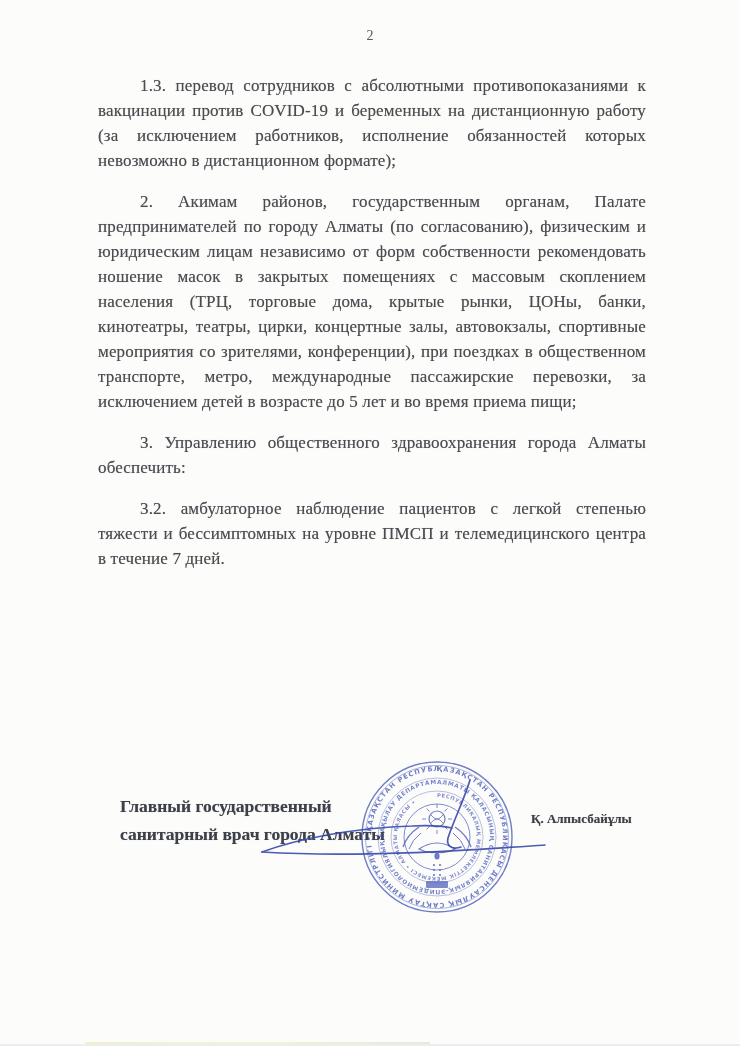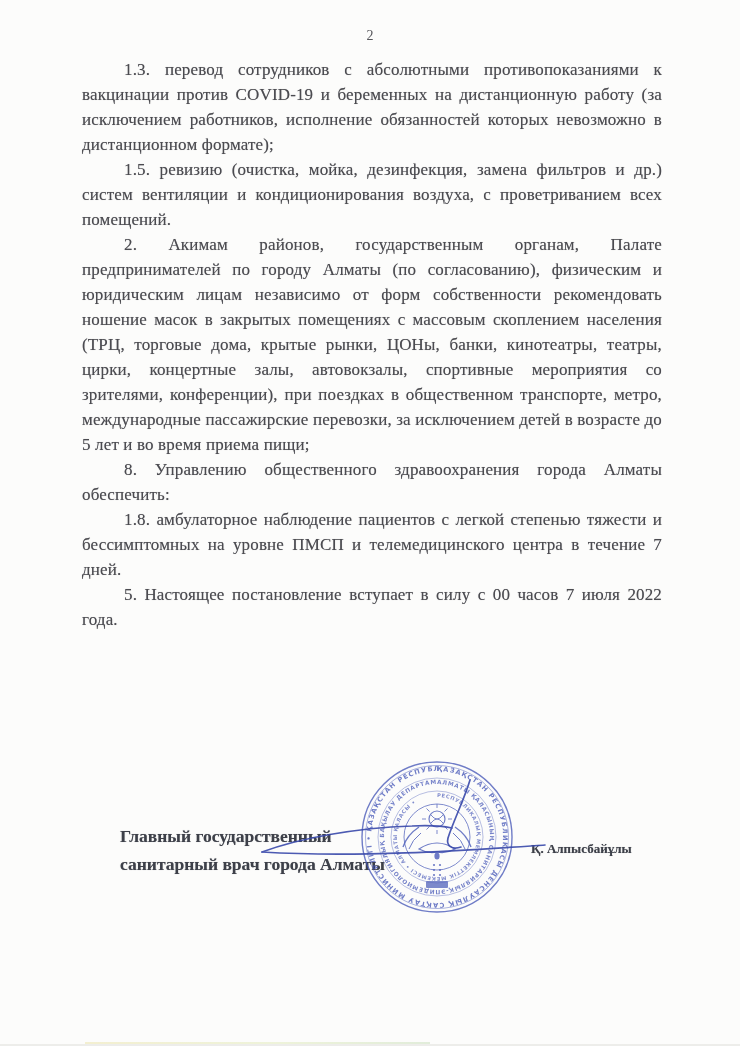--- a/index.html
+++ b/index.html
@@ -20,35 +20,34 @@
     font-size: 14px;
     color: #55555a;
   }
   .doc-body {
     position: absolute;
     top: 57px;
     left: 82px;
     right: 78px;
   }
   .doc-body p {
-    margin: 0;
+    margin: 16px;
     text-indent: 42px;
     text-align: justify;
     font-size: 17px;
     line-height: 25px;
     letter-spacing: 0.15px;
     color: #4b4b50;
     text-shadow: 0 0 0.7px rgba(85,85,92,0.55);
   }
   .signature-block {
     position: absolute;
     top: 788px;
     left: 0; right: 0;
     height: 170px;
-    margin-top: 30px;
   }
   .signer-title {
     position: absolute;
     left: 120px; top: 4px;
     font-weight: bold;
     font-size: 17.5px;
     line-height: 28px;
     color: #3d4049;
     text-shadow: 0 0 0.7px rgba(61,64,73,0.5);
   }
@@ -90,25 +89,23 @@
 </style>
 </head>
 <body>
 
 <div class="page">
 
   <div class="page-number">2</div>
 
   <div class="doc-body">
     <p>1.3. перевод сотрудников с абсолютными противопоказаниями к вакцинации против COVID-19 и беременных на дистанционную работу (за исключением работников, исполнение обязанностей которых невозможно в дистанционном формате);</p>
-    <p>1.5. ревизию (очистка, мойка, дезинфекция, замена фильтров и др.) систем вентиляции и кондиционирования воздуха, с проветриванием всех помещений.</p>
     <p>2. Акимам районов, государственным органам, Палате предпринимателей по городу Алматы (по согласованию), физическим и юридическим лицам независимо от форм собственности рекомендовать ношение масок в закрытых помещениях с массовым скоплением населения (ТРЦ, торговые дома, крытые рынки, ЦОНы, банки, кинотеатры, театры, цирки, концертные залы, автовокзалы, спортивные мероприятия со зрителями, конференции), при поездках в общественном транспорте, метро, международные пассажирские перевозки, за исключением детей в возрасте до 5 лет и во время приема пищи;</p>
-    <p>8. Управлению общественного здравоохранения города Алматы обеспечить:</p>
-    <p>1.8. амбулаторное наблюдение пациентов с легкой степенью тяжести и бессимптомных на уровне ПМСП и телемедицинского центра в течение 7 дней.</p>
-    <p>5. Настоящее постановление вступает в силу с 00 часов 7 июля 2022 года.</p>
+    <p>3. Управлению общественного здравоохранения города Алматы обеспечить:</p>
+    <p>3.2. амбулаторное наблюдение пациентов с легкой степенью тяжести и бессимптомных на уровне ПМСП и телемедицинского центра в течение 7 дней.</p>
   </div>
 
   <div class="signature-block">
 
     <div class="signer-title">
       <div>Главный государственный</div>
       <div>санитарный врач города Алматы</div>
     </div>
 
     <div class="signer-name">Қ. Алпысбайұлы</div>

